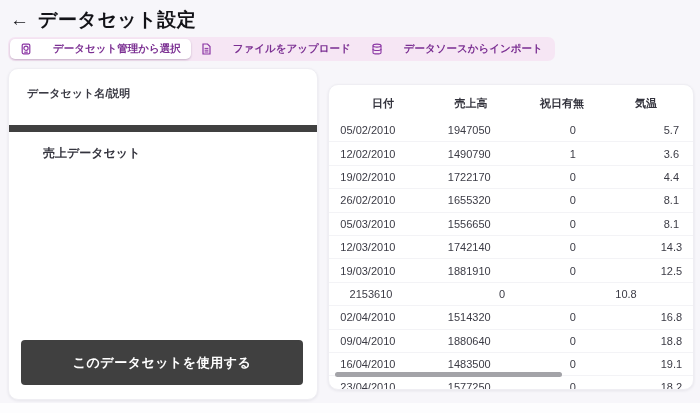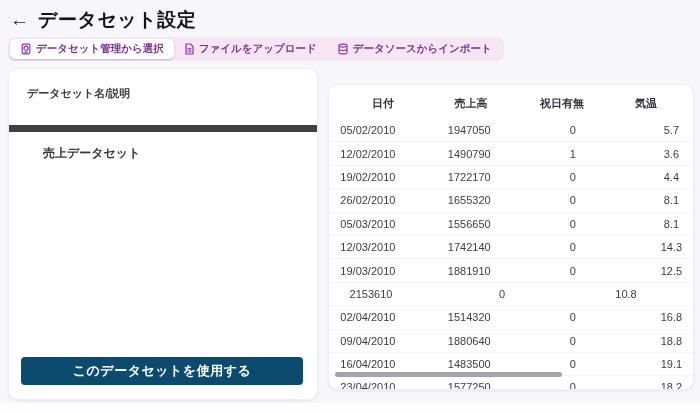--- a/index.html
+++ b/index.html
@@ -6,33 +6,33 @@
   .page{position:relative;width:700px;height:413px;background:#f7f6fa;overflow:hidden;}
 
   
   .top-header{position:absolute;left:10px;top:7px;display:flex;align-items:center;gap:9px;}
   .back-arrow{font-size:19px;color:#17171c;line-height:22px;cursor:pointer;}
   .page-title{margin:0;font-size:19px;font-weight:bold;color:#131318;letter-spacing:0.5px;}
 
   
   .tab-strip{position:absolute;left:8px;top:37px;height:24px;display:inline-flex;align-items:center;
     background:#f6e6f4;border-radius:7px;padding:0 2px;}
-  .tab{display:flex;align-items:center;gap:4px;height:20px;padding:0 10px;border-radius:5px;
+  .tab{display:flex;align-items:center;gap:21px;height:20px;padding:0 10px;border-radius:5px;
     font-size:10.5px;font-weight:bold;color:#7b2f92;white-space:nowrap;cursor:pointer;}
   .tab.selected{background:#ffffff;box-shadow:0 1px 2px rgba(60,20,70,0.25);}
   .tab-icon{display:flex;align-items:center;}
   .tab-icon svg{display:block;}
 
   
   .left-card{position:absolute;left:8px;top:68px;width:310px;height:332px;background:#ffffff;
     border-radius:10px;box-shadow:0 1px 3px rgba(30,30,50,0.08);border:1px solid #efeef3;box-sizing:border-box;}
   .panel-header{padding:17px 18px 24px 18px;font-size:11px;font-weight:bold;color:#3a3a44;
     border-bottom:7px solid #404040;}
   .panel-item{padding:13px 34px;font-size:12px;font-weight:bold;color:#33333d;cursor:pointer;}
-  .use-btn{position:absolute;left:12px;right:14px;bottom:14px;height:28px;background:#0c4a6e;
+  .use-btn{position:absolute;left:12px;right:14px;bottom:14px;height:45px;background:#404040;
     color:#ffffff;border:none;border-radius:4px;font-size:13px;font-weight:bold;
     font-family:"Liberation Sans","DejaVu Sans",sans-serif;cursor:pointer;letter-spacing:0.5px;}
 
   
   .table-card{position:absolute;left:328px;top:84px;width:366px;height:306px;background:#ffffff;
     border-radius:10px;box-shadow:0 1px 3px rgba(30,30,50,0.08);border:1px solid #efeef3;
     box-sizing:border-box;overflow:hidden;}
   .trow{display:flex;align-items:center;height:22.4px;padding-left:4px;}
   .thead{height:32px;margin-top:2px;}
   .tcell{text-align:center;font-size:11px;color:#3b3b45;overflow:hidden;white-space:nowrap;}

